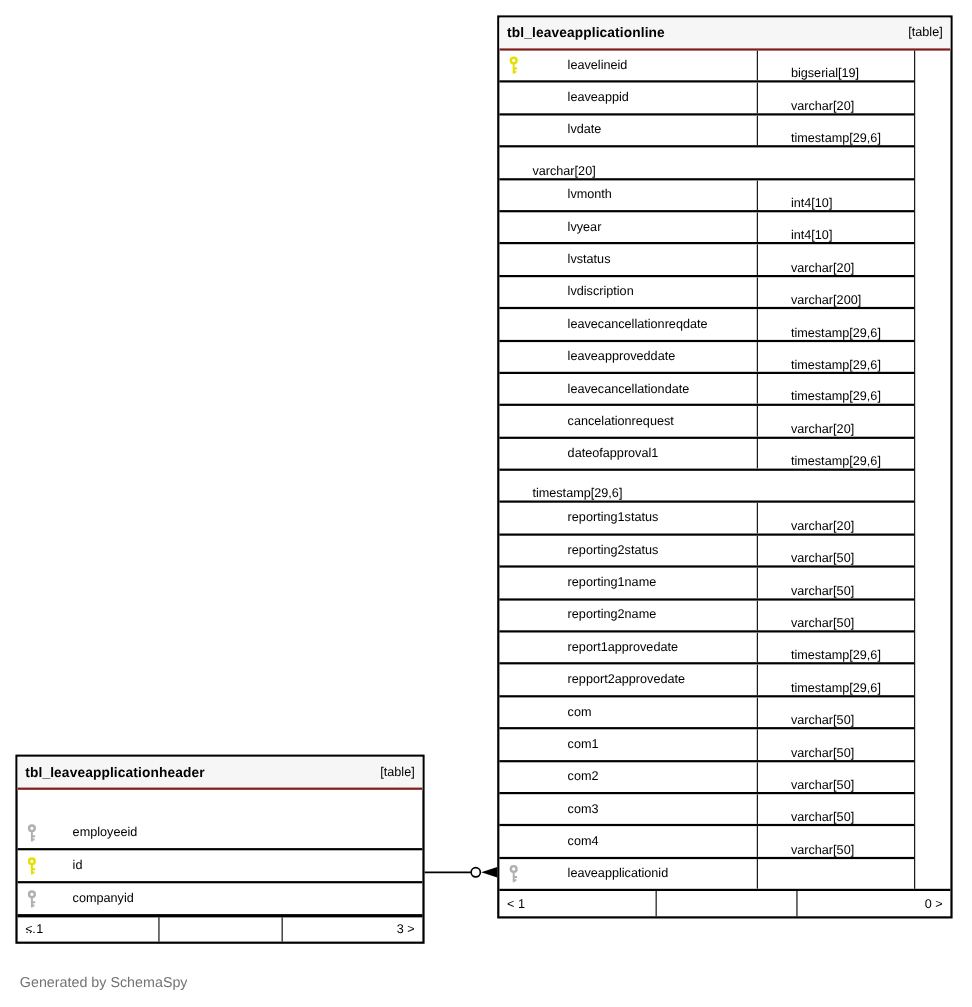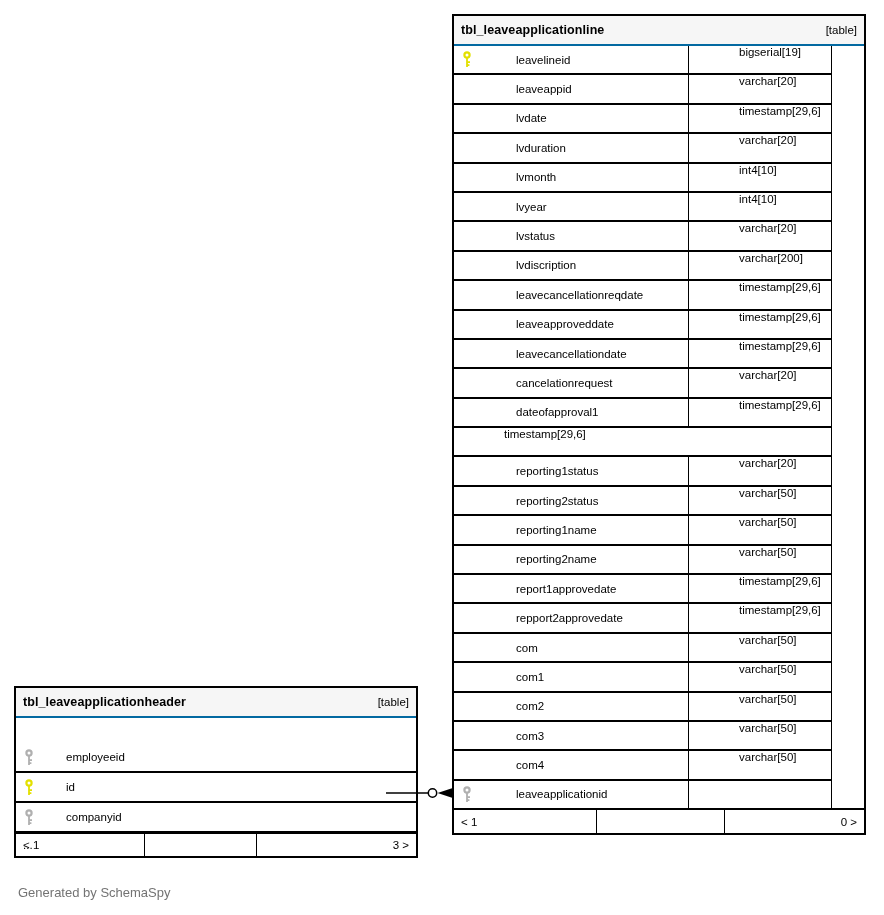--- a/index.html
+++ b/index.html
@@ -15,26 +15,26 @@
 
   .schema-table {
     position: absolute;
     background: #fff;
     border: 2px solid #000;
     display: flex;
     flex-direction: column;
     box-sizing: border-box;
   }
   #table-line  { left: 452px; top: 14px;  width: 414px; height: 821px; }
-  #table-hdr   { left: 14px;  top: 686px; width: 404px; height: 172px; }
+  #table-hdr   { left: 14px;  top: 686px; width: 372px; height: 172px; }
 
   .tbl-header {
     flex: 0 0 28px;
     background: #f6f6f6;
-    border-bottom: 2px solid #0369a1;
+    border-bottom: 2px solid #7f1d1d;
     display: flex;
     align-items: center;
     justify-content: space-between;
     padding: 0 7px;
     box-sizing: content-box;
   }
   .tbl-title { font-weight: bold; font-size: 12.5px; letter-spacing: 0.1px; }
   .tbl-badge { font-size: 11.5px; font-weight: normal; }
 
   .tbl-body { flex: 1 1 auto; position: relative; min-height: 0; }
@@ -68,24 +68,23 @@
     display: flex;
     align-items: center;
     border-right: 1px solid #000;
     box-sizing: border-box;
     height: 100%;
   }
   #table-hdr .name-cell { flex: 1 1 auto; border-right: none; }
   .type-cell {
     flex: 1 1 auto;
     display: flex;
-    align-items: flex-start;
+    align-items: flex-end;
     padding-left: 4px;
     height: 100%;
-    margin-left: 20px;
   }
   .name-text, .type-text { font-size: 11.5px; white-space: nowrap; padding-left: 26px; }
   .ellipsis-text { font-size: 11.5px; padding-left: 7px; }
 
   .tbl-footer {
     border-top: 2px solid #000;
     display: flex;
     box-sizing: border-box;
   }
   #table-line .tbl-footer { flex: 0 0 25px; }
@@ -147,24 +146,20 @@
           <div class="row">
             <div class="name-cell">
               <span class="icon-slot"></span>
               <span class="name-text">lvdate</span>
             </div>
             <div class="type-cell">
               <span class="type-text">timestamp[29,6]</span>
             </div>
           </div>
           <div class="row">
-            <div class="name-cell">
-              <span class="icon-slot"></span>
-              <span class="name-text">lvduration</span>
-            </div>
             <div class="type-cell">
               <span class="type-text">varchar[20]</span>
             </div>
           </div>
           <div class="row">
             <div class="name-cell">
               <span class="icon-slot"></span>
               <span class="name-text">lvmonth</span>
             </div>
             <div class="type-cell">

